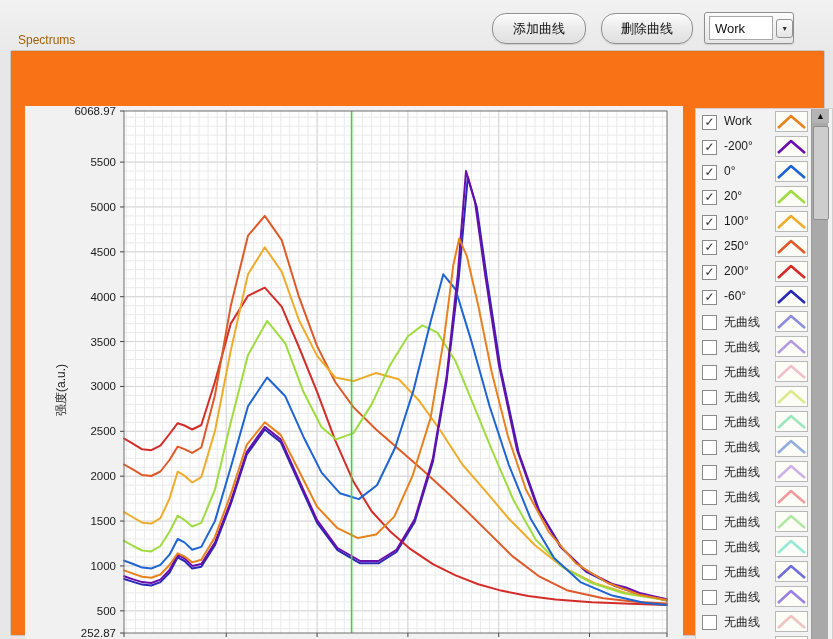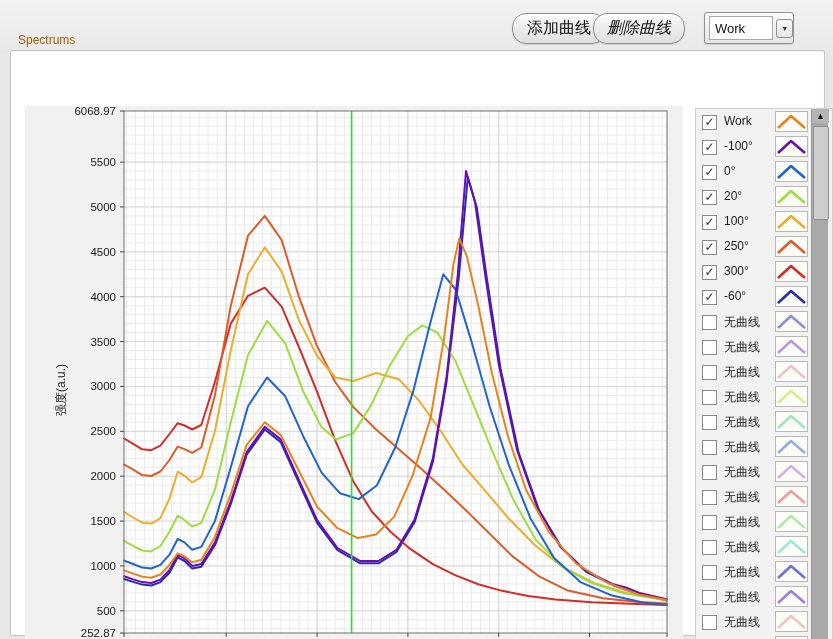--- a/index.html
+++ b/index.html
@@ -7,45 +7,44 @@
     width:833px;height:639px;position:relative;overflow:hidden;
     background:#e7e7e7;
     font-family:"Liberation Sans", sans-serif;
     -webkit-font-smoothing:antialiased;
   }
   .topbar{position:absolute;left:0;top:0;width:833px;height:50px;background:linear-gradient(#f2f2f2,#e9e9e9);}
   .spectrums-label{position:absolute;left:18px;top:33px;font-size:12px;color:#a16207;}
   .btn{
     position:absolute;top:13px;height:29px;display:flex;align-items:center;justify-content:center;
     background:linear-gradient(#fdfdfd,#ececec 45%,#e0e0e0);
-    border:1px solid #8f8f8f;border-radius:14px;font-size:16px;color:#111;
+    border:1px solid #8f8f8f;border-radius:14px;font-size:13px;color:#111;
     box-shadow:inset 0 1px 0 rgba(255,255,255,.8), 0 1px 1px rgba(0,0,0,.12);
     cursor:default;
-    margin-left:20px;
   }
   .btn-add{left:492px;width:92px;}
-  .btn-del{left:573px;width:90px;font-style:italic;}
+  .btn-del{left:601px;width:90px;}
   .combo{
     position:absolute;left:704px;top:12px;width:88px;height:30px;
     background:linear-gradient(#fbfbfb,#e6e6e6);
     border:1px solid #8f8f8f;border-radius:3px;
     display:flex;align-items:center;box-shadow:0 1px 1px rgba(0,0,0,.12);
   }
   .combo-field{
     margin-left:4px;width:58px;height:22px;background:#ffffff;border:1px solid #a8a8a8;
     font-size:13px;color:#111;display:flex;align-items:center;padding-left:5px;
   }
   .combo-arrow-btn{
     margin-left:3px;width:15px;height:17px;border:1px solid #949494;border-radius:3px;
     background:linear-gradient(#fcfcfc,#e4e4e4);display:flex;align-items:center;justify-content:center;
     font-size:7px;color:#333;
   }
   .main-panel{
     position:absolute;left:10px;top:50px;width:813px;height:584px;
-    background:#ffffff;border:1px solid #c6c6c6;border-radius:2px;
+    background:#f97316;border:1px solid #c6c6c6;border-radius:2px;
     box-shadow:inset 0 1px 2px rgba(0,0,0,.06);
   }
   .chart-widget{position:absolute;left:14px;top:55px;width:658px;height:578px;background:#f1f1f1;}
   .chart-svg{position:absolute;left:0;top:0;}
   .ylabel-title{
     position:absolute;left:28px;top:310px;font-size:12px;color:#1a1a1a;
     transform:rotate(-90deg);transform-origin:left top;white-space:nowrap;
   }
   .legend-panel{
     position:absolute;left:684px;top:57px;width:138px;height:575px;
@@ -285,21 +284,21 @@
     <div id="legend-rows">
         <div class="legend-row" style="top: 0px;">
           <div class="lg-checkbox">✓</div>
           <span class="lg-label">Work</span>
           <div class="lg-swatch"><svg width="31" height="19">
               <polyline points="2,16 15,4 29,16" fill="none" stroke="#e8821e" stroke-width="2.6" stroke-linejoin="round"></polyline>
             </svg></div>
         </div>
         <div class="legend-row" style="top: 25px;">
           <div class="lg-checkbox">✓</div>
-          <span class="lg-label">-100°</span>
+          <span class="lg-label">-200°</span>
           <div class="lg-swatch"><svg width="31" height="19">
               <polyline points="2,16 15,4 29,16" fill="none" stroke="#6a0dad" stroke-width="2.6" stroke-linejoin="round"></polyline>
             </svg></div>
         </div>
         <div class="legend-row" style="top: 50px;">
           <div class="lg-checkbox">✓</div>
           <span class="lg-label">0°</span>
           <div class="lg-swatch"><svg width="31" height="19">
               <polyline points="2,16 15,4 29,16" fill="none" stroke="#1e64d2" stroke-width="2.6" stroke-linejoin="round"></polyline>
             </svg></div>
@@ -320,21 +319,21 @@
         </div>
         <div class="legend-row" style="top: 125px;">
           <div class="lg-checkbox">✓</div>
           <span class="lg-label">250°</span>
           <div class="lg-swatch"><svg width="31" height="19">
               <polyline points="2,16 15,4 29,16" fill="none" stroke="#de5a28" stroke-width="2.6" stroke-linejoin="round"></polyline>
             </svg></div>
         </div>
         <div class="legend-row" style="top: 150px;">
           <div class="lg-checkbox">✓</div>
-          <span class="lg-label">300°</span>
+          <span class="lg-label">200°</span>
           <div class="lg-swatch"><svg width="31" height="19">
               <polyline points="2,16 15,4 29,16" fill="none" stroke="#d42c28" stroke-width="2.6" stroke-linejoin="round"></polyline>
             </svg></div>
         </div>
         <div class="legend-row" style="top: 175px;">
           <div class="lg-checkbox">✓</div>
           <span class="lg-label">-60°</span>
           <div class="lg-swatch"><svg width="31" height="19">
               <polyline points="2,16 15,4 29,16" fill="none" stroke="#2a2ab4" stroke-width="2.6" stroke-linejoin="round"></polyline>
             </svg></div>

